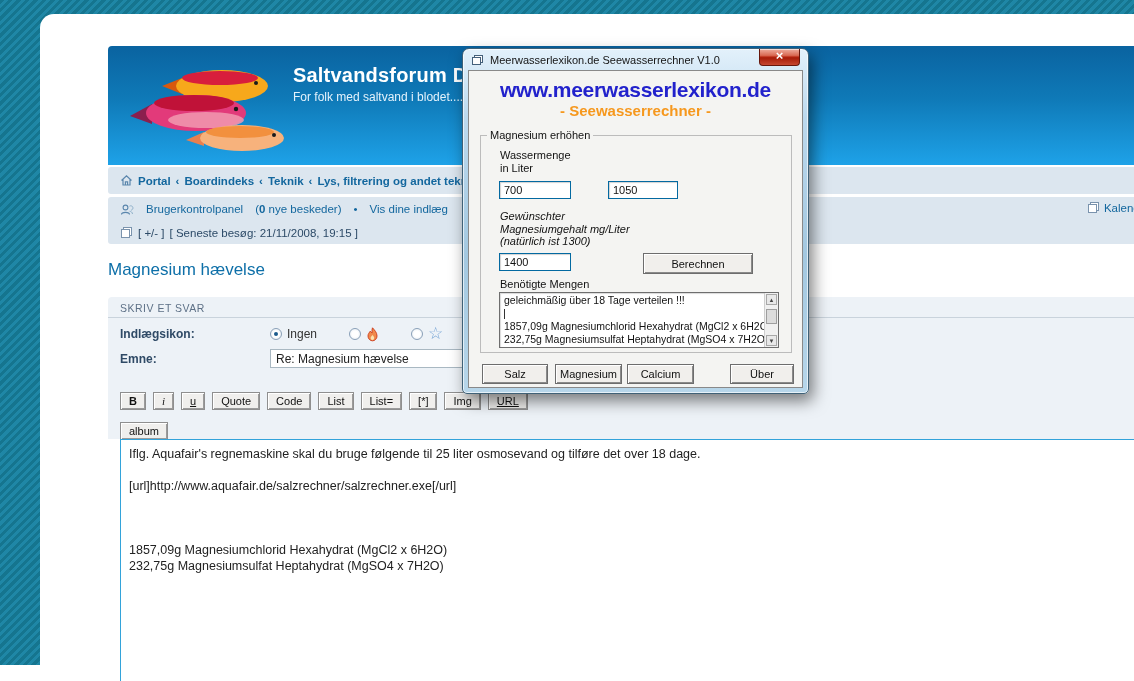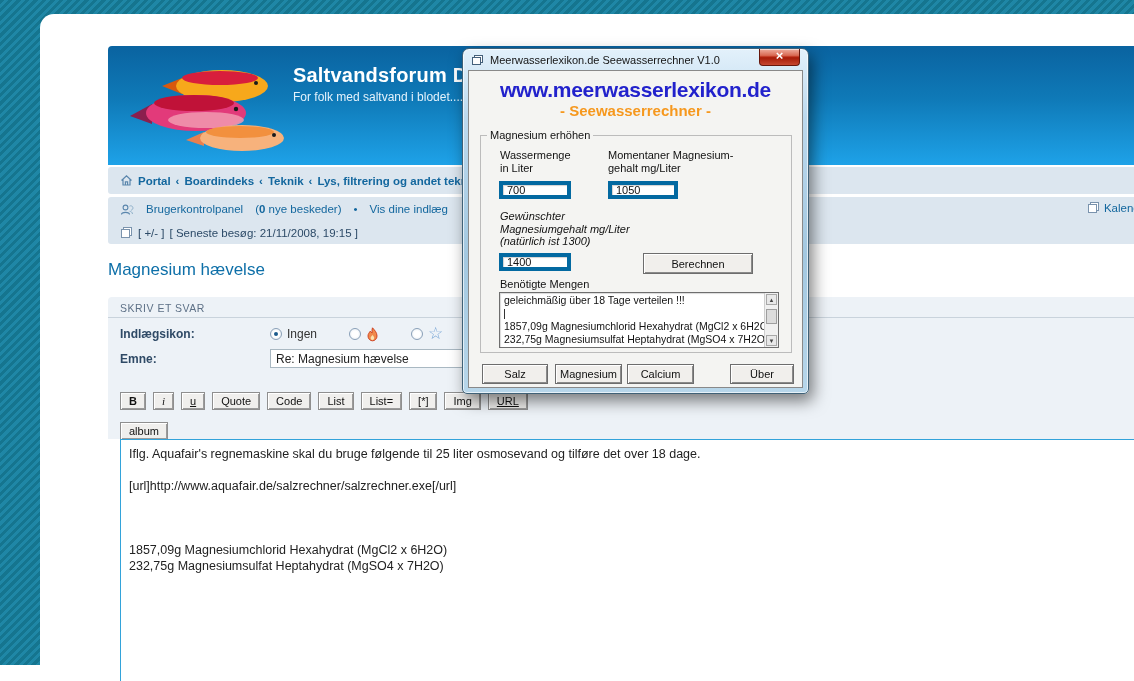--- a/index.html
+++ b/index.html
@@ -96,21 +96,21 @@
              background:#f4f4f2; border:1px solid #898989; font-size:11px; color:#111; }
   .app-title { margin-top:7px; text-align:center; font-size:21px; font-weight:bold;
                color:#2222cc; letter-spacing:-.3px; }
   .app-sub { text-align:center; font-size:15px; font-weight:bold; color:#f6981e; }
 
   .gbox { position:absolute; left:11px; top:64px; width:312px; height:218px;
           border:1px solid #bcbcbc; }
   .gbox-label { position:absolute; top:-7px; left:6px; background:#f4f4f2; padding:0 3px; }
   .glabel { position:absolute; line-height:13px; }
   .in32 { position:absolute; height:18px; background:#fff; font-family:inherit; font-size:11px;
-          padding:1px 4px; color:#111; border:4px solid #0369a1;
+          padding:1px 4px; color:#111; border:1px solid #0369a1;
           box-shadow:inset 1px 1px 1px rgba(0,0,0,.18); }
   .btn32 { font-family:Liberation Sans, sans-serif; font-size:11px; color:#111; background:#f1efec;
            border:1px solid #6d6d6d; box-shadow:inset 1px 1px 0 #fff, inset -1px -1px 0 #8a8a8a;
            cursor:pointer; }
   .btn-calc { position:absolute; left:162px; top:117px; width:110px; height:21px; }
   .listbox { position:absolute; left:18px; top:156px; width:280px; height:56px; background:#fff;
              border:1px solid #6e6e6e; box-shadow:inset 1px 1px 1px rgba(0,0,0,.15); overflow:hidden; }
   .lb-lines { position:absolute; left:4px; top:1px; right:16px;
               font-size:10.5px; line-height:13px; white-space:nowrap; }
   .lb-cursor { display:inline-block; width:1px; height:10px; background:#333; vertical-align:middle; }
@@ -288,24 +288,20 @@
     <div class="app-title">www.meerwasserlexikon.de</div>
     <div class="app-sub">- Seewasserrechner -</div>
 
     <div class="gbox">
       <span class="gbox-label">Magnesium erhöhen</span>
 
       <div class="glabel" style="left:19px; top:13px;">
         <div>Wassermenge</div>
         <div>in Liter</div>
       </div>
-      <div class="glabel" style="left:127px; top:13px;">
-        <div>Momentaner Magnesium-</div>
-        <div>gehalt mg/Liter</div>
-      </div>
 
       <input class="in32" style="left: 18px; top: 45px; width: 72px;" type="text" value="700">
       <input class="in32" style="left: 127px; top: 45px; width: 70px;" type="text" value="1050">
 
       <div class="glabel" style="left:19px; top:74px; line-height:12.5px;font-style:italic;">
         <div>Gewünschter</div>
         <div>Magnesiumgehalt mg/Liter</div>
         <div>(natürlich ist 1300)</div>
       </div>
 

